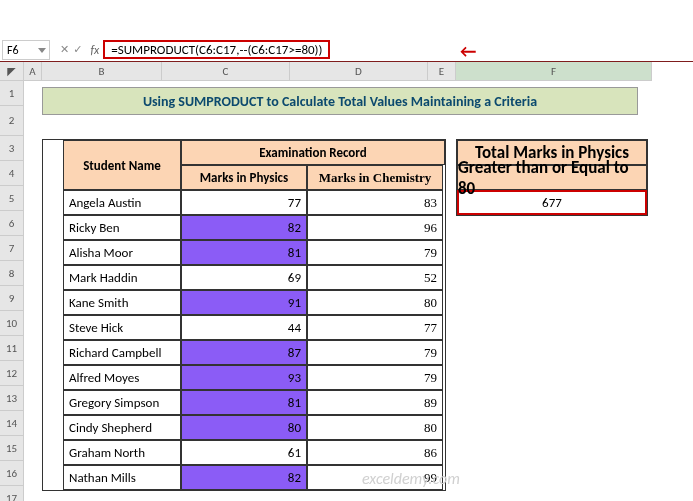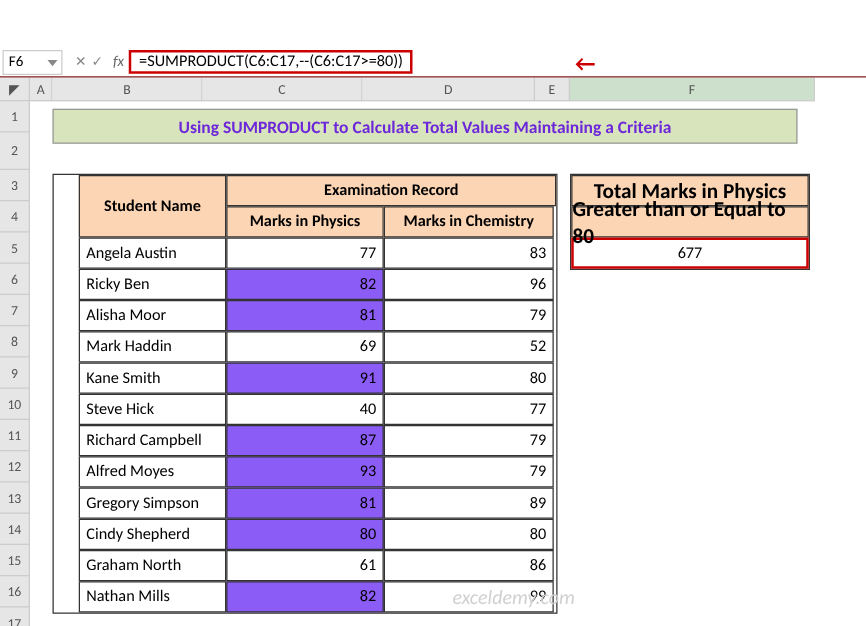--- a/index.html
+++ b/index.html
@@ -23,29 +23,29 @@
 .grid { flex: 1; }
 .col-headers { display: flex; height: 19px; }
 .col-headers div { background: #e6e6e6; border-right: 1px solid #ccc; border-bottom: 1px solid #ccc; display: flex; align-items: center; justify-content: center; font-size: 11px; color: #555; }
 .cA { width: 18px; } .cB { width: 120px; } .cC { width: 128px; } .cD { width: 138px; } .cE { width: 28px; } .cF { width: 196px; }
 .col-headers .cF { background: #cde0cc; }
 
 .cells { position: relative; }
 .row { display: flex; height: 25px; }
 .row.tall { height: 30px; }
 
-.title-banner { position: absolute; left: 18px; top: 6px; height: 28px; width: 596px; background: #d8e4bc; border: 1px solid #999; display: flex; align-items: center; justify-content: center; font-weight: bold; font-size: 14px; color: #6d28d9; }
+.title-banner { position: absolute; left: 18px; top: 6px; height: 28px; width: 596px; background: #d8e4bc; border: 1px solid #999; display: flex; align-items: center; justify-content: center; font-weight: bold; font-size: 14px; color: #0c4a6e; }
 
 .tbl { position: absolute; left: 18px; top: 58px; border: 1px solid #333; padding-left: 20px; }
 .tbl-row { display: flex; }
 .tbl-cell { border: 1px solid #333; display: flex; align-items: center; padding: 0 5px; height: 25px; font-size: 13px; }
 .tbl-head { background: #fcd5b4; font-weight: bold; justify-content: center; text-align: center; }
 .name-col { width: 118px; }
 .phys-col { width: 126px; justify-content: flex-end; }
-.chem-col { width: 136px; justify-content: flex-end; }
+.chem-col { width: 136px; justify-content: flex-end; font-family: Liberation Serif, serif; }
 .exam-head { width: 264px; }
 .hl { background: #8b5cf6; }
 
 .side-box { position: absolute; left: 432px; top: 58px; border: 1px solid #333; width: 192px; }
 .side-row { border: 1px solid #333; height: 25px; display: flex; align-items: center; justify-content: center; font-size: 17px; }
 .side-head { background: #fcd5b4; font-weight: bold; }
 .side-result { border: 2px solid #c00; font-size: 13px; }
 
 .watermark { position: absolute; left: 338px; top: 388px; color: #d0d0d0; font-size: 16px; font-style: italic; pointer-events: none; }
 </style>
@@ -148,21 +148,21 @@
               <div class="tbl-cell phys-col">69</div>
               <div class="tbl-cell chem-col">52</div>
             </div>
             <div class="tbl-row">
               <div class="tbl-cell name-col">Kane Smith</div>
               <div class="tbl-cell phys-col hl">91</div>
               <div class="tbl-cell chem-col">80</div>
             </div>
             <div class="tbl-row">
               <div class="tbl-cell name-col">Steve Hick</div>
-              <div class="tbl-cell phys-col">40</div>
+              <div class="tbl-cell phys-col">44</div>
               <div class="tbl-cell chem-col">77</div>
             </div>
             <div class="tbl-row">
               <div class="tbl-cell name-col">Richard Campbell</div>
               <div class="tbl-cell phys-col hl">87</div>
               <div class="tbl-cell chem-col">79</div>
             </div>
             <div class="tbl-row">
               <div class="tbl-cell name-col">Alfred Moyes</div>
               <div class="tbl-cell phys-col hl">93</div>

